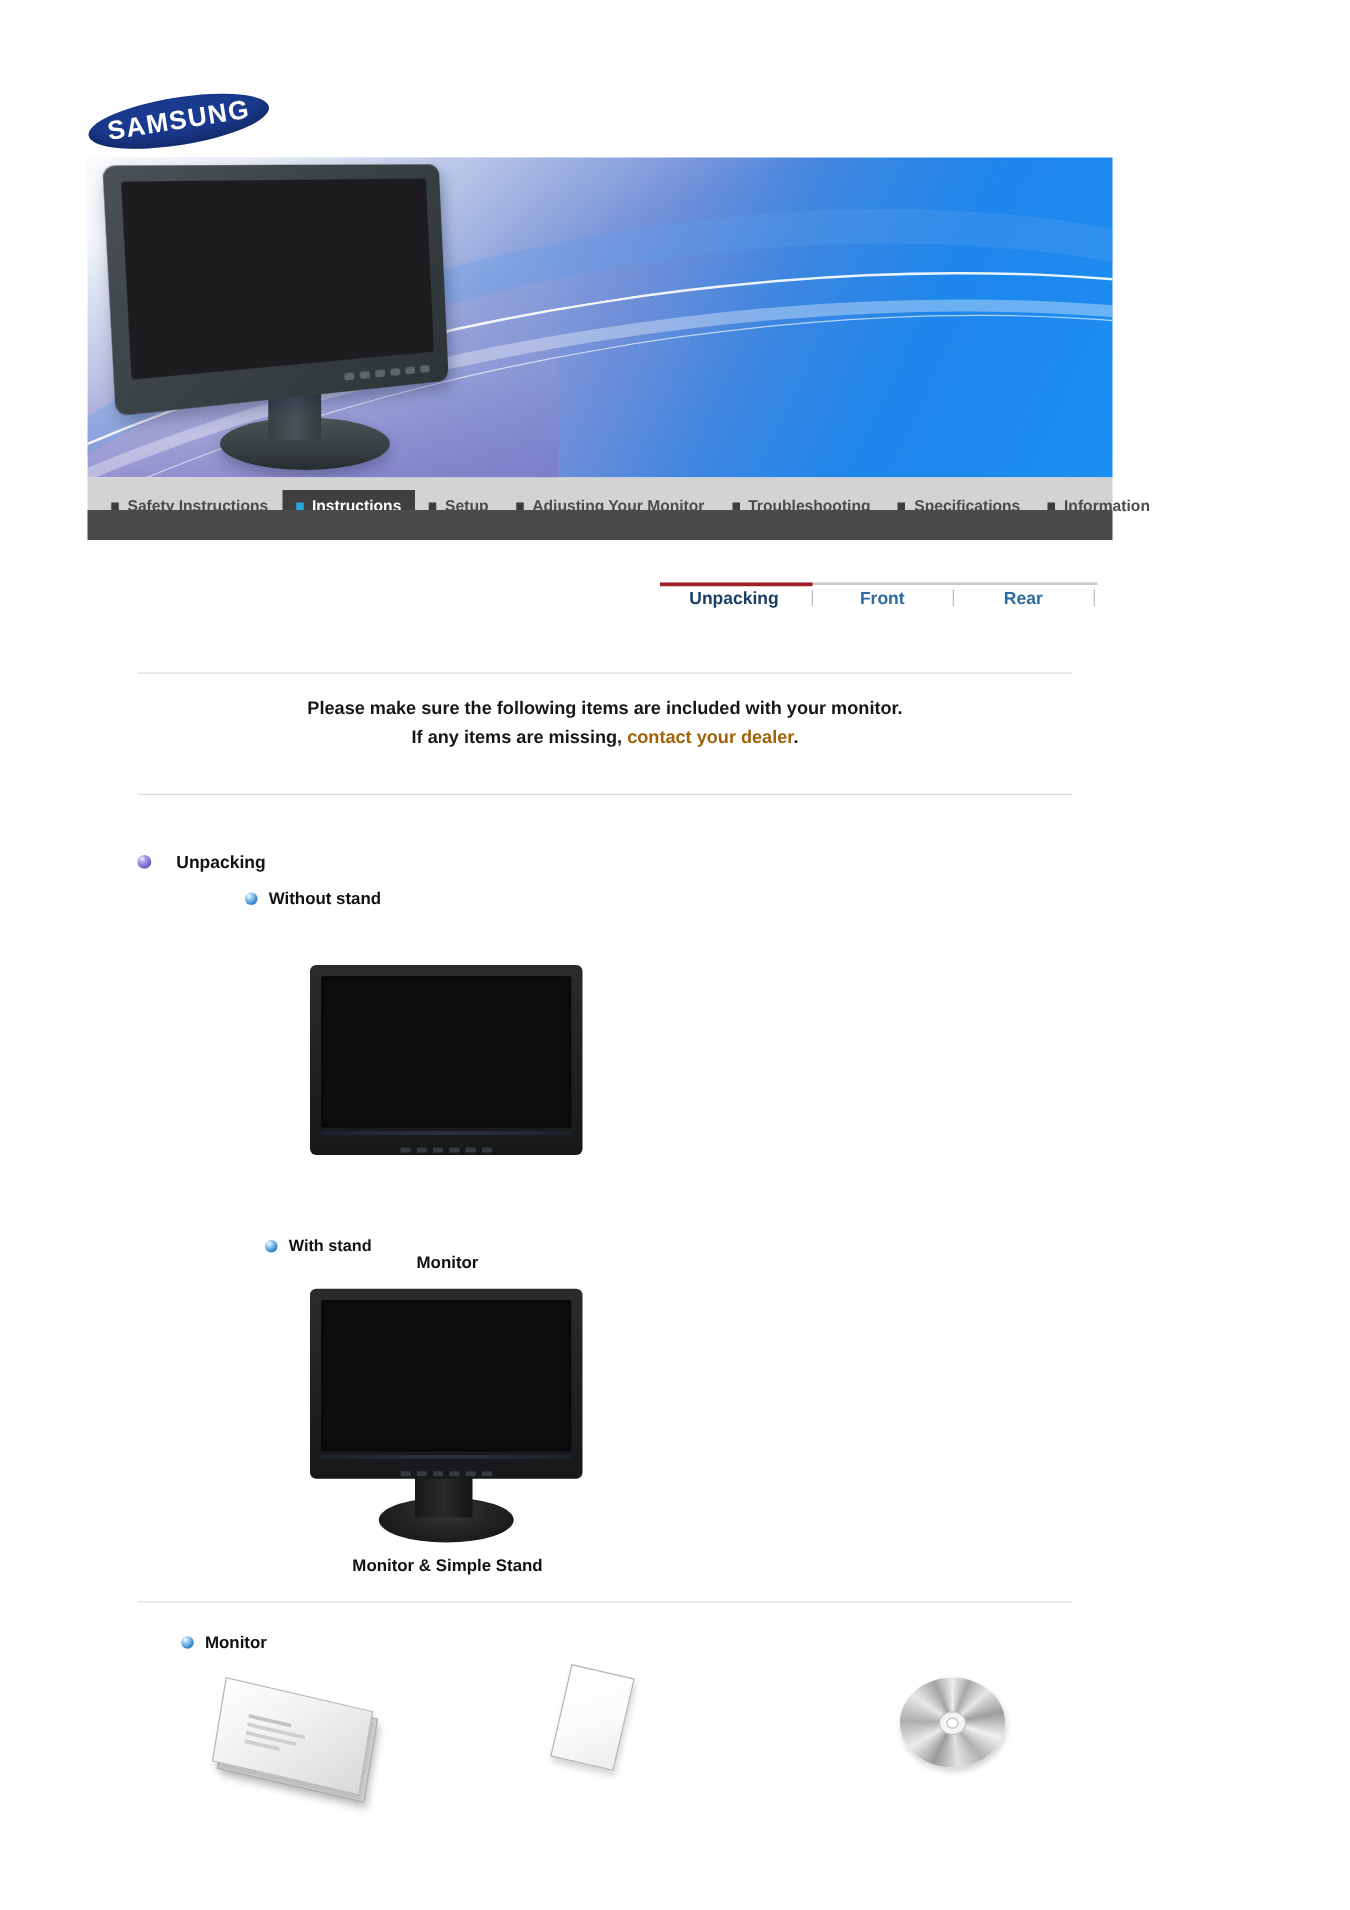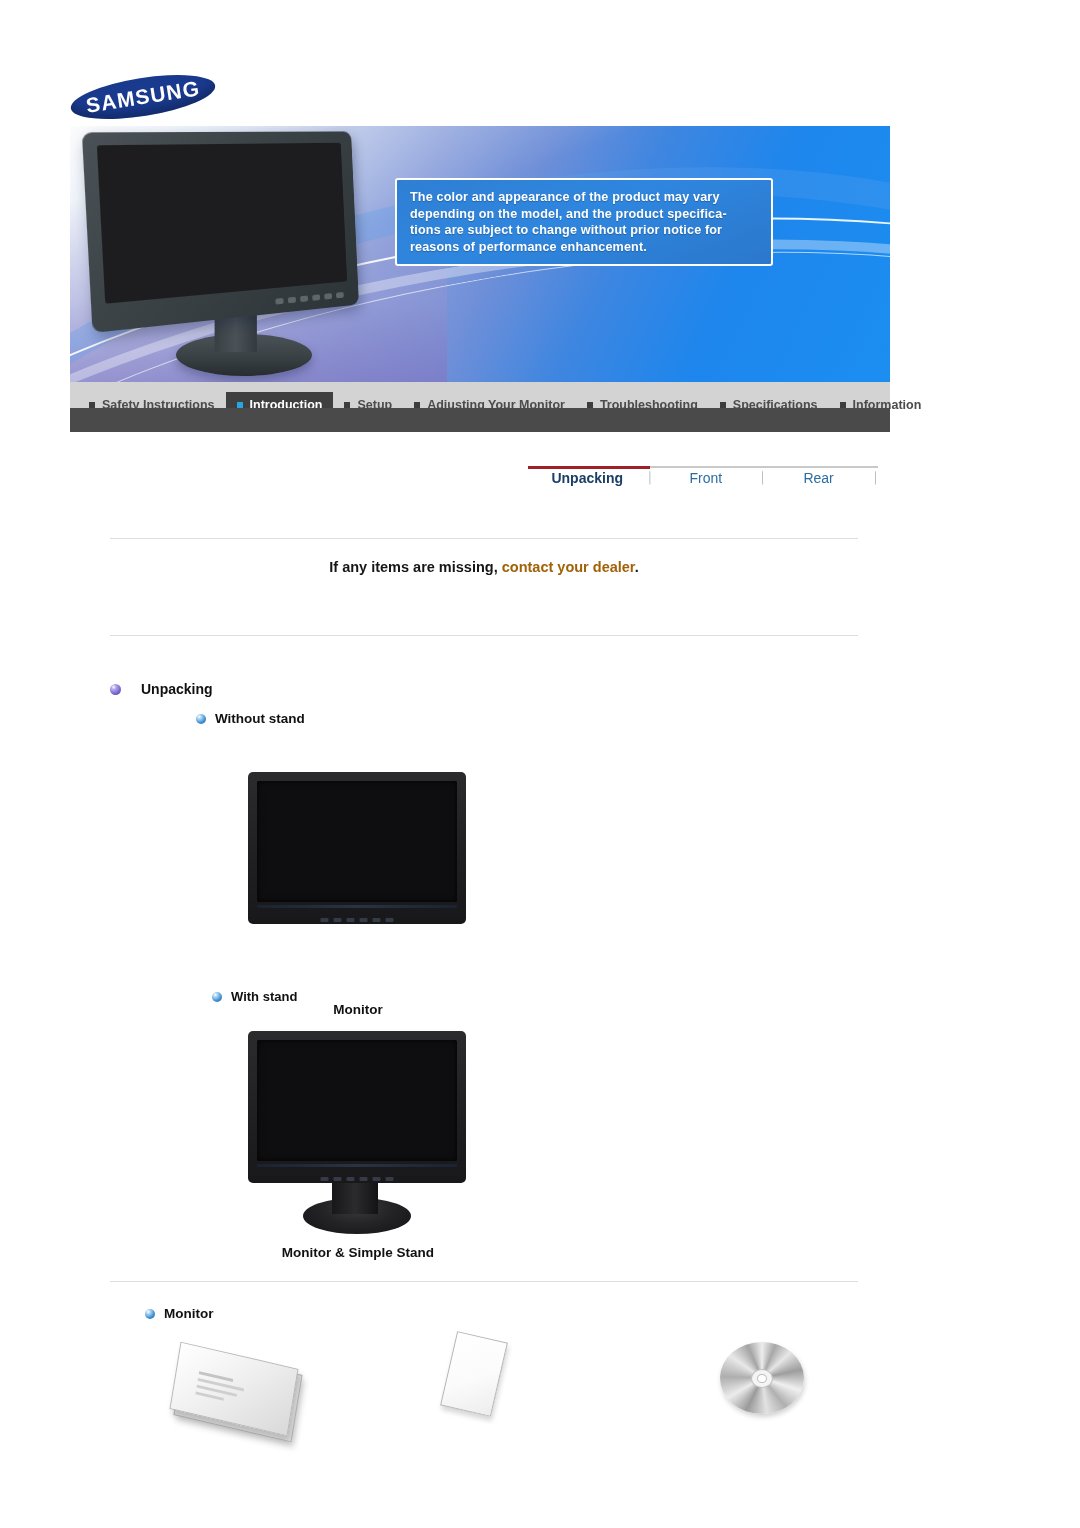--- a/index.html
+++ b/index.html
@@ -229,20 +229,21 @@
     position: absolute;
     left: 0; top: 4px;
     width: 350px;
     display: flex;
     align-items: center;
   }
   .subnav-item {
     font-size: 14px;
     text-align: center;
     white-space: nowrap;
+    font-weight: bold;
   }
   .subnav-item.current { color: #1b3e66; font-weight: bold; width: 122px; }
   .subnav-item.other   { color: #2b6ca3; width: 110px; }
   .subnav-sep {
     color: #9aa7b3;
     font-size: 12px;
     width: 6px;
     text-align: center;
   }
 
@@ -473,36 +474,30 @@
         <i></i>
           <i></i>
           <i></i>
           <i></i>
           <i></i>
           <i></i>
       </div>
     </div>
   </div>
 
-  <div class="notice">
-    <div>The color and appearance of the product may vary</div>
-    <div>depending on the model, and the product specifica-</div>
-    <div>tions are subject to change without prior notice for</div>
-    <div>reasons of performance enhancement.</div>
-  </div>
 </div>
 
 <div class="navbar">
   <div class="tab">
     <span class="sq"></span>
     <span>Safety Instructions</span>
   </div>
   <div class="tab active">
     <span class="sq"></span>
-    <span>Introduction</span>
+    <span>Instructions</span>
   </div>
   <div class="tab">
     <span class="sq"></span>
     <span>Setup</span>
   </div>
   <div class="tab">
     <span class="sq"></span>
     <span>Adjusting Your Monitor</span>
   </div>
   <div class="tab">
@@ -529,20 +524,21 @@
     <div class="subnav-item other">Front</div>
     <div class="subnav-sep">⏐</div>
     <div class="subnav-item other">Rear</div>
     <div class="subnav-sep">⏐</div>
   </div>
 </div>
 
 <div class="rule rule-1"></div>
 
 <div class="intro">
+  <div>Please make sure the following items are included with your monitor.</div>
   <div>
     <span>If any items are missing, </span><span class="lnk">contact your dealer</span><span>.</span>
   </div>
 </div>
 
 <div class="rule rule-2"></div>
 
 <div class="row-label lbl-unpacking">
   <span class="bullet violet"></span>
   <span>Unpacking</span>

